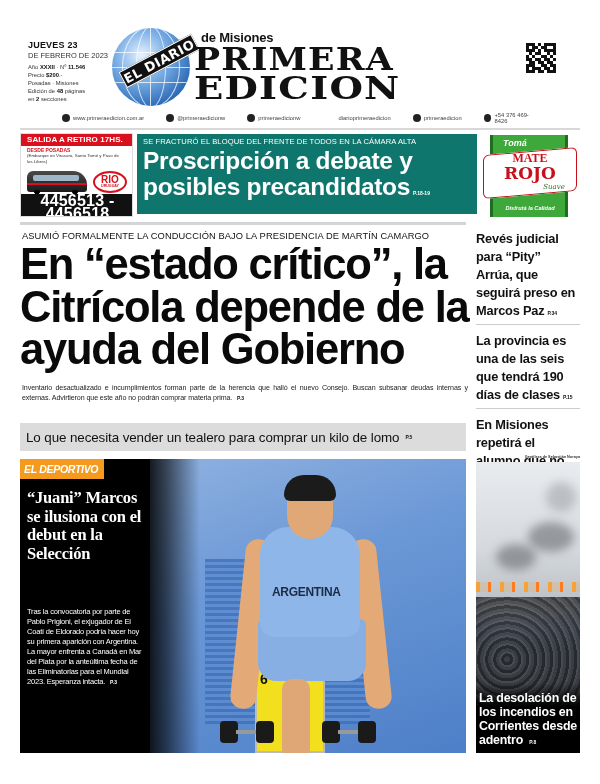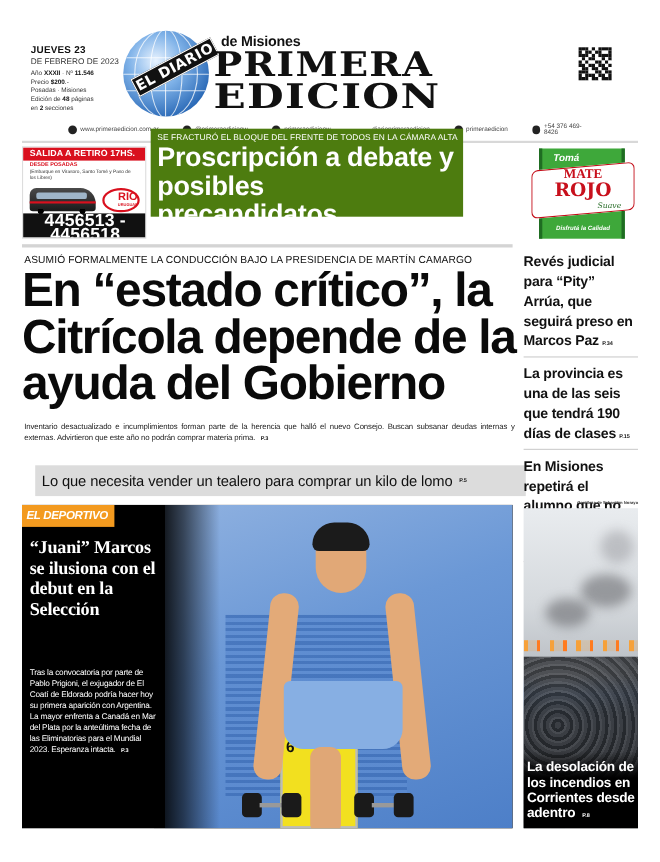--- a/index.html
+++ b/index.html
@@ -54,27 +54,27 @@
   .ad-bus .top { background: #d9101e; height: 12px; color: #fff; font-size: 8px; font-weight: bold; line-height: 12px; padding-left: 6px; letter-spacing: 0.1px; }
   .ad-bus .sub1 { color: #d9101e; font-size: 5px; font-weight: bold; padding-left: 6px; margin-top: 1px; }
   .ad-bus .sub2 { color: #333; font-size: 4.4px; padding-left: 6px; line-height: 5.5px; width: 100px; }
   .ad-bus .bus { position: absolute; left: 6px; top: 37px; width: 60px; height: 21px; background: linear-gradient(#4a4a4a, #1a1a1a);
     border-radius: 6px 14px 3px 3px; }
   .ad-bus .bus:before { content: ""; position: absolute; left: 6px; top: 4px; width: 46px; height: 6px; background: #9fb5c8; border-radius: 2px; }
   .ad-bus .bus:after { content: ""; position: absolute; left: 4px; bottom: -3px; width: 52px; height: 5px;
     background: radial-gradient(circle at 6px 2px, #000 2.5px, transparent 3px), radial-gradient(circle at 44px 2px, #000 2.5px, transparent 3px); }
   .ad-bus .bus .stripe { position: absolute; left: 0; top: 12px; width: 60px; height: 2px; background: #d9101e; }
   .ad-bus .rio { position: absolute; left: 72px; top: 37px; width: 34px; height: 22px; border: 2px solid #d9101e; border-radius: 50%;
-    color: #d9101e; font-weight: bold; font-size: 10px; text-align: right; line-height: 14px; }
+    color: #d9101e; font-weight: bold; font-size: 10px; text-align: center; line-height: 14px; }
   .ad-bus .rio small { display: block; font-size: 3.6px; line-height: 3px; color: #d9101e; margin-top: -2px; }
   .ad-bus .phones { position: absolute; left: 0; bottom: 0; width: 113px; height: 22px; background: #111; color: #fff; text-align: center; }
   .ad-bus .phones .num { font-size: 16px; font-weight: bold; line-height: 13px; letter-spacing: 0.2px; }
   .ad-bus .phones .url { font-size: 5.5px; line-height: 6px; font-weight: bold; }
 
-  .politics-box { position: absolute; left: 137px; top: 117px; width: 284px; height: 80px; background: #4d7c0f; color: #fff; padding: 3px 6px; }
+  .politics-box { position: absolute; left: 137px; top: 134px; width: 340px; height: 80px; background: #0f766e; color: #fff; padding: 3px 6px; }
   .politics-kicker { font-size: 7.6px; letter-spacing: 0.1px; color: #fff; white-space: nowrap; }
   .politics-title { font-size: 24.5px; font-weight: bold; line-height: 26px; letter-spacing: -0.3px; margin-top: 2px; }
   .page-ref { font-size: 5px; font-weight: bold; vertical-align: baseline; margin-left: 3px; letter-spacing: 0; }
 
   .ad-mate { position: absolute; left: 483px; top: 135px; width: 96px; height: 82px; }
   .ad-mate .green { position: absolute; left: 7px; top: 0; width: 78px; height: 82px; background: #3ea83a; border-left: 3px solid #1f6d22; border-right: 3px solid #1f6d22; }
   .ad-mate .toma { position: absolute; left: 20px; top: 3px; font-size: 9px; font-style: italic; font-weight: bold; color: #fff; }
   .ad-mate .ribbon { position: absolute; left: 0; top: 16px; width: 94px; height: 44px; background: #fff; border-radius: 6px;
     transform: skewY(-5deg); box-shadow: 0 0 0 1px #c40f1a inset; }
   .ad-mate .mate { position: absolute; left: 0; width: 94px; top: 17px; text-align: center; color: #c8101c; font-family: Liberation Serif, serif;
@@ -87,21 +87,21 @@
 
   .rule-strip { position: absolute; left: 20px; top: 222px; width: 446px; height: 3px; background: #d4d4d4; }
 
   
   .lead-kicker { position: absolute; left: 22px; top: 231px; width: 445px; font-size: 9.3px; color: #111; letter-spacing: 0.1px; white-space: nowrap; }
   .lead-title { position: absolute; left: 20px; top: 243px; width: 450px; font-size: 43.5px; font-weight: bold; line-height: 42.5px;
     letter-spacing: -1.2px; color: #0a0a0a; }
   .lead-summary { position: absolute; left: 22px; top: 383px; width: 446px; font-size: 7.1px; line-height: 10px; color: #222; letter-spacing: -0.1px; text-align: justify; }
   .lead-summary .page-ref { color: #111; }
 
-  .secondary-bar { position: absolute; left: 20px; top: 423px; width: 446px; height: 28px; background: #dcdcdc; padding-left: 6px; display: flex; align-items: center; margin-left: 12px; }
+  .secondary-bar { position: absolute; left: 20px; top: 423px; width: 446px; height: 28px; background: #dcdcdc; padding-left: 6px; display: flex; align-items: center; }
   .secondary-title { font-size: 13.4px; color: #111; letter-spacing: -0.1px; white-space: nowrap; }
   .secondary-title + .page-ref { color: #111; margin-left: 6px; }
 
   
   .sports { position: absolute; left: 20px; top: 459px; width: 446px; height: 294px; background: #000; overflow: hidden; }
   .sports-photo { position: absolute; left: 130px; top: 0; width: 316px; height: 294px;
     background: linear-gradient(160deg, #8fb1e0 0%, #6b98d6 40%, #4d7fc8 100%); }
   .sports-photo .fade { position: absolute; left: -10px; top: 0; width: 60px; height: 294px; background: linear-gradient(90deg, #000 0%, rgba(0,0,0,0.6) 45%, rgba(0,0,0,0) 100%); }
   .sports-photo .bench-back { position: absolute; left: 55px; top: 100px; width: 165px; height: 165px; background: repeating-linear-gradient(0deg, #3f6fb8 0 3px, #5c8bd0 3px 6px); opacity: 0.8; }
   .sports-photo .bench { position: absolute; left: 105px; top: 200px; width: 70px; height: 94px; background: #f2e01f; border: 2px solid #bbb; }
@@ -376,20 +376,23 @@
 </article>
 
 <article class="sports">
   <div class="sports-photo">
     <div class="bench-back"></div>
     <div class="bench"></div>
     <div class="six">6</div>
     <div class="arm-l"></div>
     <div class="arm-r"></div>
     <div class="player-shorts"></div>
+    <div class="player-shirt">
+      <span class="argentina">ARGENTINA</span>
+    </div>
     <div class="leg"></div>
     <div class="head"></div>
     <div class="hair"></div>
     <div class="db db1">
         <div class="p1"></div>
         <div class="bar"></div>
         <div class="p2"></div>
       </div>
     <div class="db db2">
         <div class="p1"></div>

